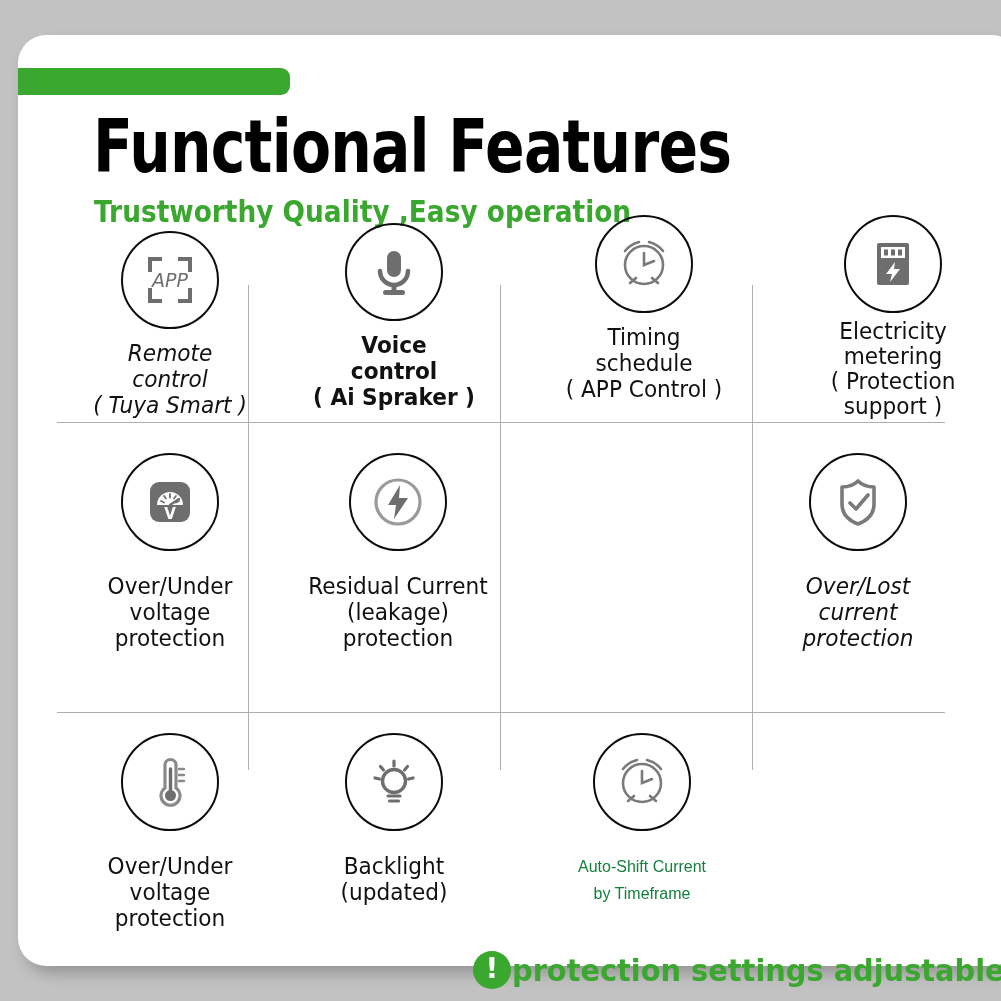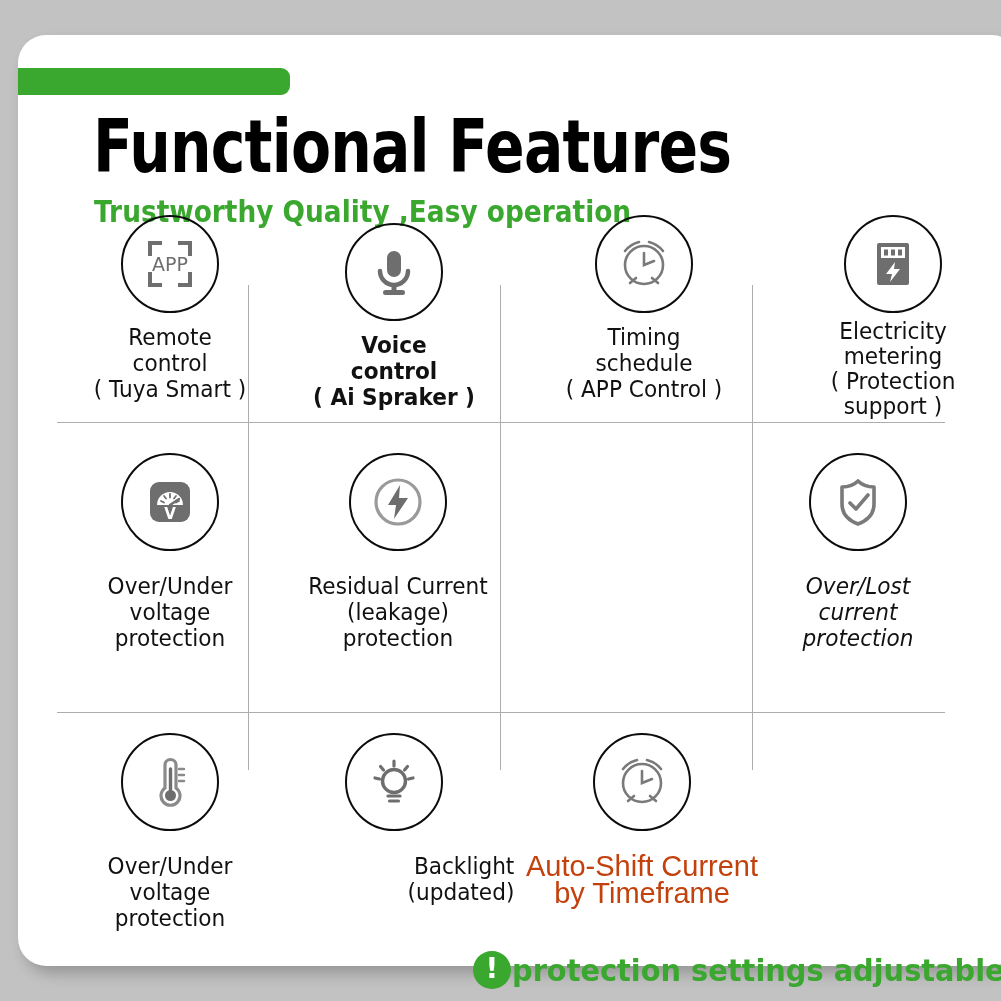--- a/index.html
+++ b/index.html
@@ -120,23 +120,23 @@
     line-height: 26px;
     color: #111111;
     white-space: pre-line;
     transform: scaleX(0.94);
   }
   .label.tight { line-height: 25px; }
 
   .label-alt {
     margin-top: 11px;
     font-family: "Liberation Sans", sans-serif;
-    font-size: 29px;
+    font-size: 16px;
     line-height: 27px;
-    color: #c2410c;
+    color: #15803d;
     white-space: pre-line;
   }
 
   
   #callout {
     position: absolute;
     left: 455px;
     top: 916px;
     display: flex;
     align-items: center;
@@ -192,21 +192,21 @@
     <div class="vline" style="left:734px; top:250px; height:137px;"></div>
 
     <div class="vline" style="left:230px; top:387px; height:290px;"></div>
     <div class="vline" style="left:482px; top:387px; height:290px;"></div>
     <div class="vline" style="left:734px; top:387px; height:290px;"></div>
 
     <div class="vline" style="left:230px; top:677px; height:58px;"></div>
     <div class="vline" style="left:482px; top:677px; height:58px;"></div>
     <div class="vline" style="left:734px; top:677px; height:58px;"></div>
 
-    <div class="cell" style="left:24px; top:180px; width:256px;">
+    <div class="cell" style="left:24px; top:196px; width:256px;font-style:italic;">
       <div class="icon-wrap">
         <div class="circle">
           <svg width="60" height="60" viewBox="0 0 60 60">
             <g fill="none" stroke="#6e6e6e" stroke-width="4" stroke-linecap="square">
               <polyline points="20,9 10,9 10,20"></polyline>
               <polyline points="40,9 50,9 50,20"></polyline>
               <polyline points="20,51 10,51 10,40"></polyline>
               <polyline points="40,51 50,51 50,40"></polyline>
             </g>
             <text x="30" y="37" text-anchor="middle" fill="#6e6e6e" font-family="DejaVu Sans, sans-serif" font-size="19">APP</text>
@@ -338,21 +338,21 @@
               <line x1="38" y1="28" x2="43" y2="28"></line>
             </g>
           </svg>
         </div>
       </div>
       <div class="label" style="margin-top:22px;">Over/Under
 voltage
 protection</div>
     </div>
 
-    <div class="cell" style="left:248px; top:698px; width:256px;text-align:right;">
+    <div class="cell" style="left:248px; top:698px; width:256px;">
       <div class="icon-wrap">
         <div class="circle">
           <svg width="58" height="58" viewBox="0 0 58 58">
             <circle cx="29" cy="28" r="11.5" fill="none" stroke="#6e6e6e" stroke-width="3.4"></circle>
             <g stroke="#6e6e6e" stroke-width="3.2" stroke-linecap="round">
               <line x1="29" y1="8" x2="29" y2="13"></line>
               <line x1="15.5" y1="13.5" x2="18.5" y2="17"></line>
               <line x1="42.5" y1="13.5" x2="39.5" y2="17"></line>
               <line x1="10" y1="25" x2="14.5" y2="26"></line>
               <line x1="48" y1="25" x2="43.5" y2="26"></line>

